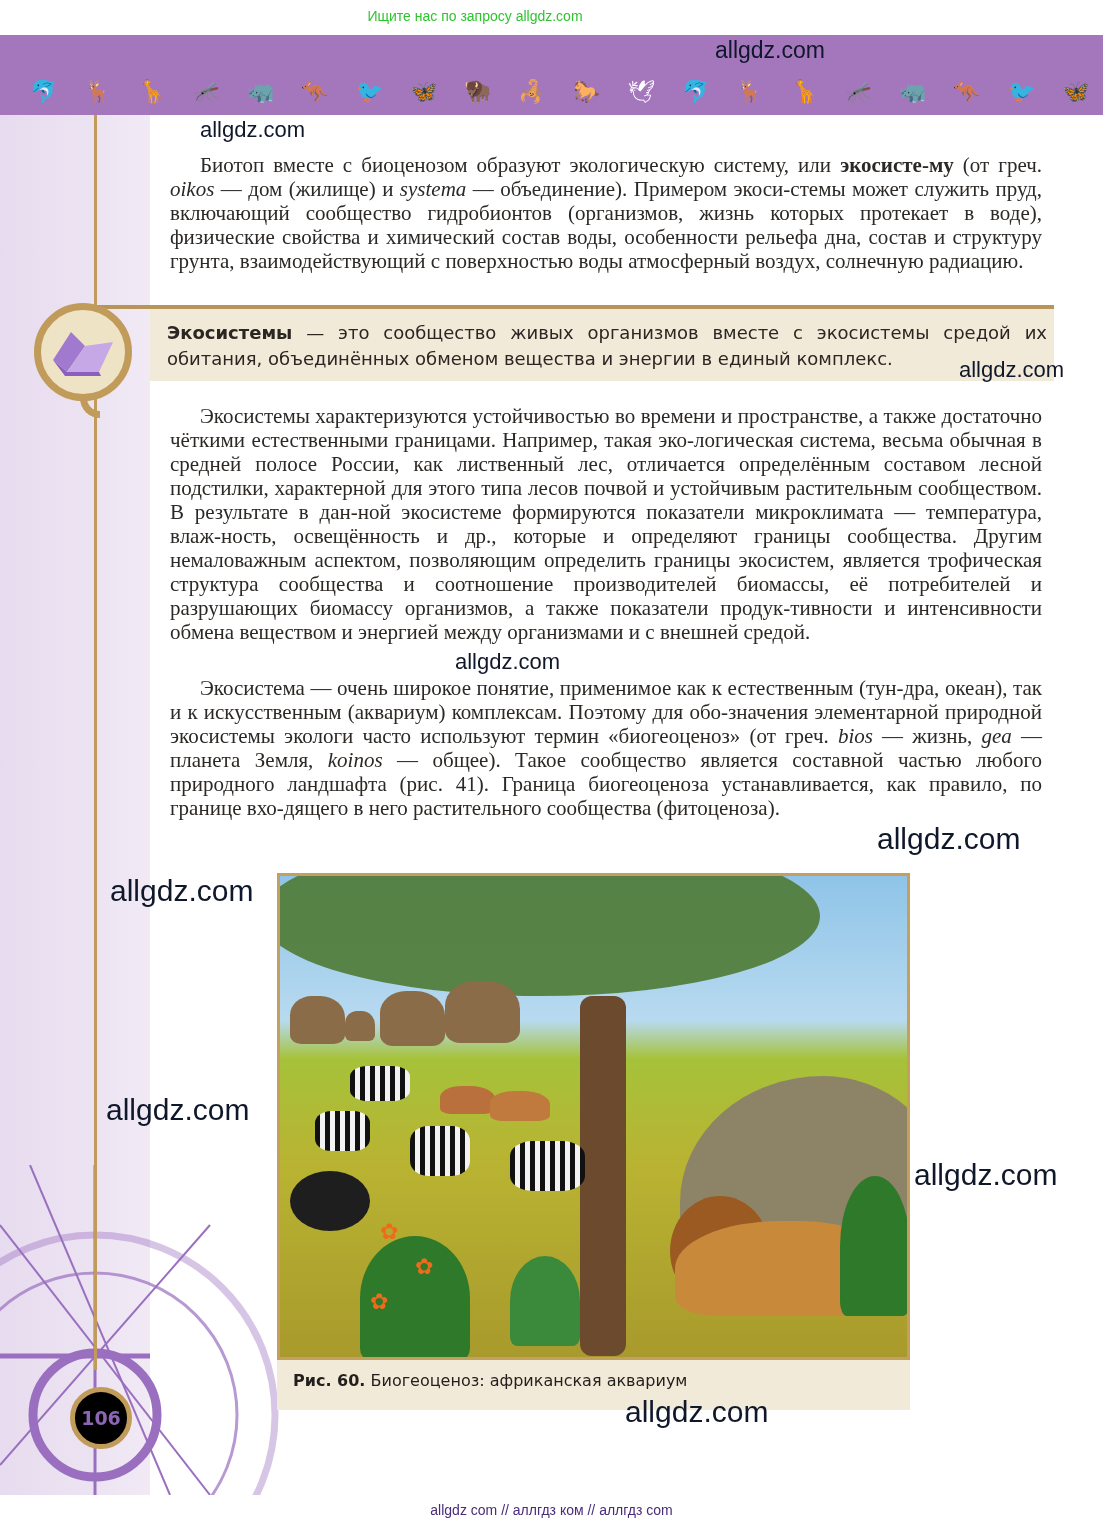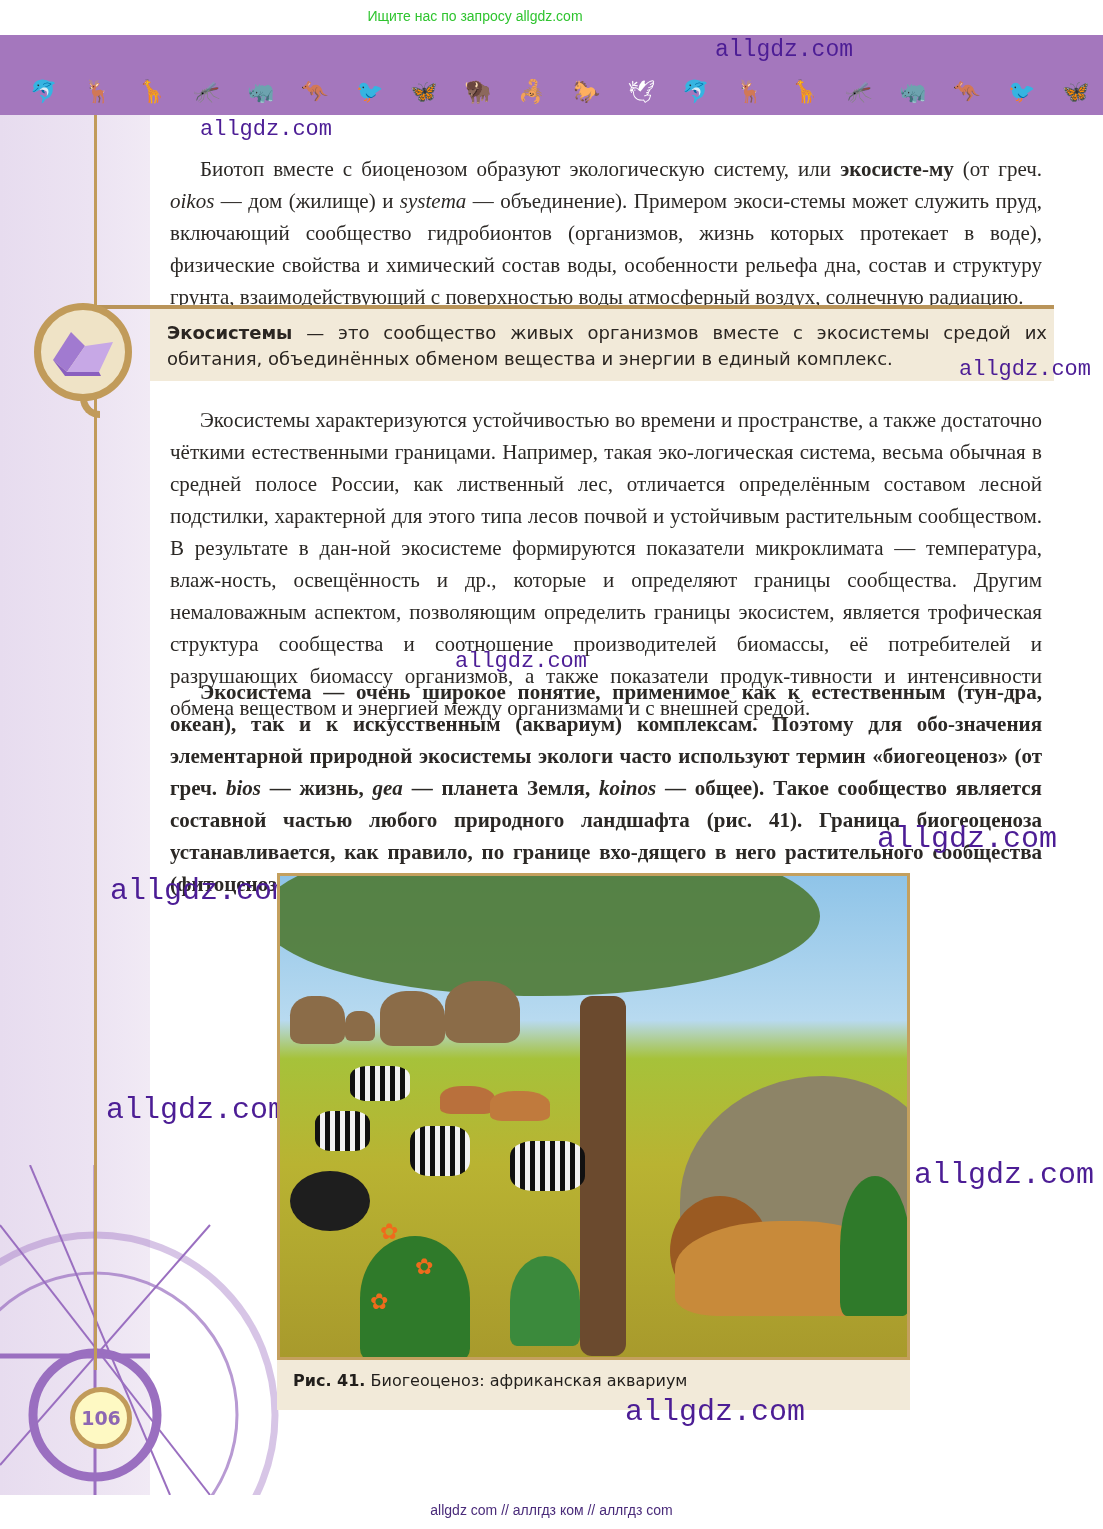--- a/index.html
+++ b/index.html
@@ -29,26 +29,26 @@
     .side-strip {
       position: absolute; left: 0; top: 115px; width: 150px; height: 1380px;
       background: linear-gradient(90deg, #e7dcef 0%, #ece3f2 60%, #f1eaf5 100%);
     }
     .gold-line {
       position: absolute; left: 94px; top: 115px; width: 3px; height: 1255px;
       background: #c19b5a;
     }
 
     .watermark {
-      position: absolute; font-family: Liberation Mono, monospace; color: #4c1d95;
+      position: absolute; font-family: Liberation Sans, sans-serif; color: #0f172a;
       white-space: nowrap;
     }
 
     .para {
-      position: absolute; font-size: 21px; line-height: 32px; text-align: justify;
+      position: absolute; font-size: 21px; line-height: 24px; text-align: justify;
       text-align-last: left; color: #2b2825;
     }
     .para .indent { display: inline-block; width: 30px; }
     .para b { font-weight: bold; }
     .para i { font-style: italic; }
 
     .def-rule {
       position: absolute; left: 96px; top: 305px; width: 958px; height: 4px; background: #b99459;
     }
     .def-box {
@@ -94,21 +94,21 @@
       background: #f2ead9;
     }
     .caption {
       position: absolute; left: 293px; top: 1370px;
       font-family: "DejaVu Sans", sans-serif; font-size: 16px; line-height: 22px; color: #221f1c;
     }
     .caption b { font-weight: bold; }
 
     .page-num-wrap {
       position: absolute; left: 70px; top: 1387px; width: 62px; height: 62px;
-      border-radius: 50%; border: 5px solid #c19b5a; background: #fef9c3;
+      border-radius: 50%; border: 5px solid #c19b5a; background: #000000;
       display: flex; align-items: center; justify-content: center;
     }
     .page-num {
       font-family: "DejaVu Sans", sans-serif; font-weight: bold; font-size: 19px; color: #8d66b3;
     }
 
     .footer {
       position: absolute; left: 0; top: 1498px; width: 1103px; height: 24px; text-align: center;
       font-family: "Liberation Sans", sans-serif; font-size: 14px; line-height: 24px; color: #4a2b7a;
     }
@@ -180,21 +180,21 @@
     <polygon points="12,50 26,62 58,62 60,66 24,66" fill="#8a5fbf"></polygon>
   </svg>
 </div>
 <div class="watermark" style="left:959px;top:357px;font-size:22px;">allgdz.com</div>
 
 <div class="para" style="left:170px;top:388px;width:872px;margin-top:16px;">
   <span class="indent"></span><span>Экосистемы характеризуются устойчивостью во времени и пространстве, а также достаточно чёткими естественными границами. Например, такая эко-логическая система, весьма обычная в средней полосе России, как лиственный лес, отличается определённым составом лесной подстилки, характерной для этого типа лесов почвой и устойчивым растительным сообществом. В результате в дан-ной экосистеме формируются показатели микроклимата — температура, влаж-ность, освещённость и др., которые и определяют границы сообщества. Другим немаловажным аспектом, позволяющим определить границы экосистем, является трофическая структура сообщества и соотношение производителей биомассы, её потребителей и разрушающих биомассу организмов, а также показатели продук-тивности и интенсивности обмена веществом и энергией между организмами и с внешней средой.</span>
 </div>
 <div class="watermark" style="left:455px;top:649px;font-size:22px;">allgdz.com</div>
 
-<div class="para" style="left:170px;top:676px;width:872px;font-weight:bold;">
+<div class="para" style="left:170px;top:676px;width:872px;">
   <span class="indent"></span><span>Экосистема — очень широкое понятие, применимое как к естественным (тун-дра, океан), так и к искусственным (аквариум) комплексам. Поэтому для обо-значения элементарной природной экосистемы экологи часто используют термин «биогеоценоз» (от греч. </span><i>bios</i><span> — жизнь, </span><i>gea</i><span> — планета Земля, </span><i>koinos</i><span> — общее). Такое сообщество является составной частью любого природного ландшафта (рис. 41). Граница биогеоценоза устанавливается, как правило, по границе вхо-дящего в него растительного сообщества (фитоценоза).</span>
 </div>
 <div class="watermark" style="left:877px;top:822px;font-size:30px;">allgdz.com</div>
 <div class="watermark" style="left:110px;top:874px;font-size:30px;">allgdz.com</div>
 <div class="watermark" style="left:106px;top:1093px;font-size:30px;">allgdz.com</div>
 <div class="watermark" style="left:914px;top:1158px;font-size:30px;">allgdz.com</div>
 
 <div class="figure-frame">
   <div class="canopy"></div>
   <div class="elephant" style="left:10px;top:120px;width:55px;height:48px;"></div>
@@ -215,21 +215,21 @@
   <div class="plant" style="left:80px;top:360px;width:110px;height:125px;"></div>
   <div class="plant" style="left:230px;top:380px;width:70px;height:90px;background:#3b8a3c;"></div>
   <div class="plant" style="left:560px;top:300px;width:70px;height:140px;"></div>
   <span class="flower" style="left:100px;top:345px;">✿</span>
   <span class="flower" style="left:135px;top:380px;">✿</span>
   <span class="flower" style="left:90px;top:415px;">✿</span>
 </div>
 
 <div class="caption-box"></div>
 <div class="caption">
-  <b>Рис. 41.</b><span> Биогеоценоз: африканская аквариум</span>
+  <b>Рис. 60.</b><span> Биогеоценоз: африканская аквариум</span>
 </div>
 <div class="watermark" style="left:625px;top:1395px;font-size:30px;">allgdz.com</div>
 
 <div class="page-num-wrap">
   <span class="page-num">106</span>
 </div>
 
 <div class="footer">allgdz com  //  аллгдз ком  //  аллгдз com</div>
 
 </body></html>

